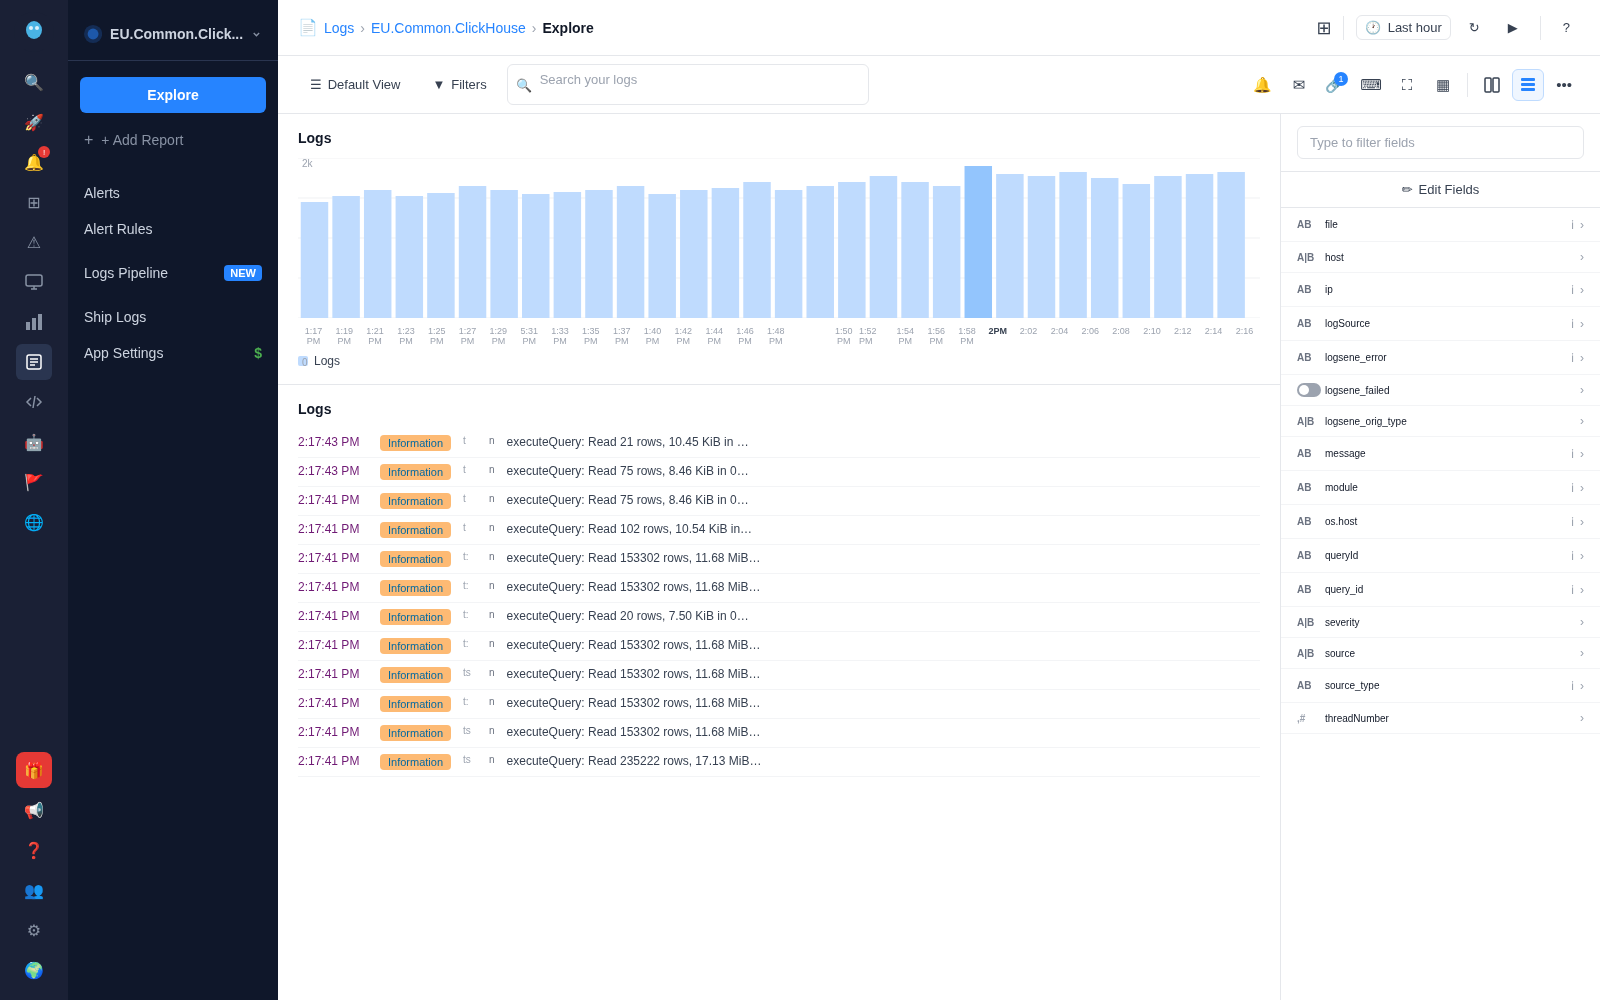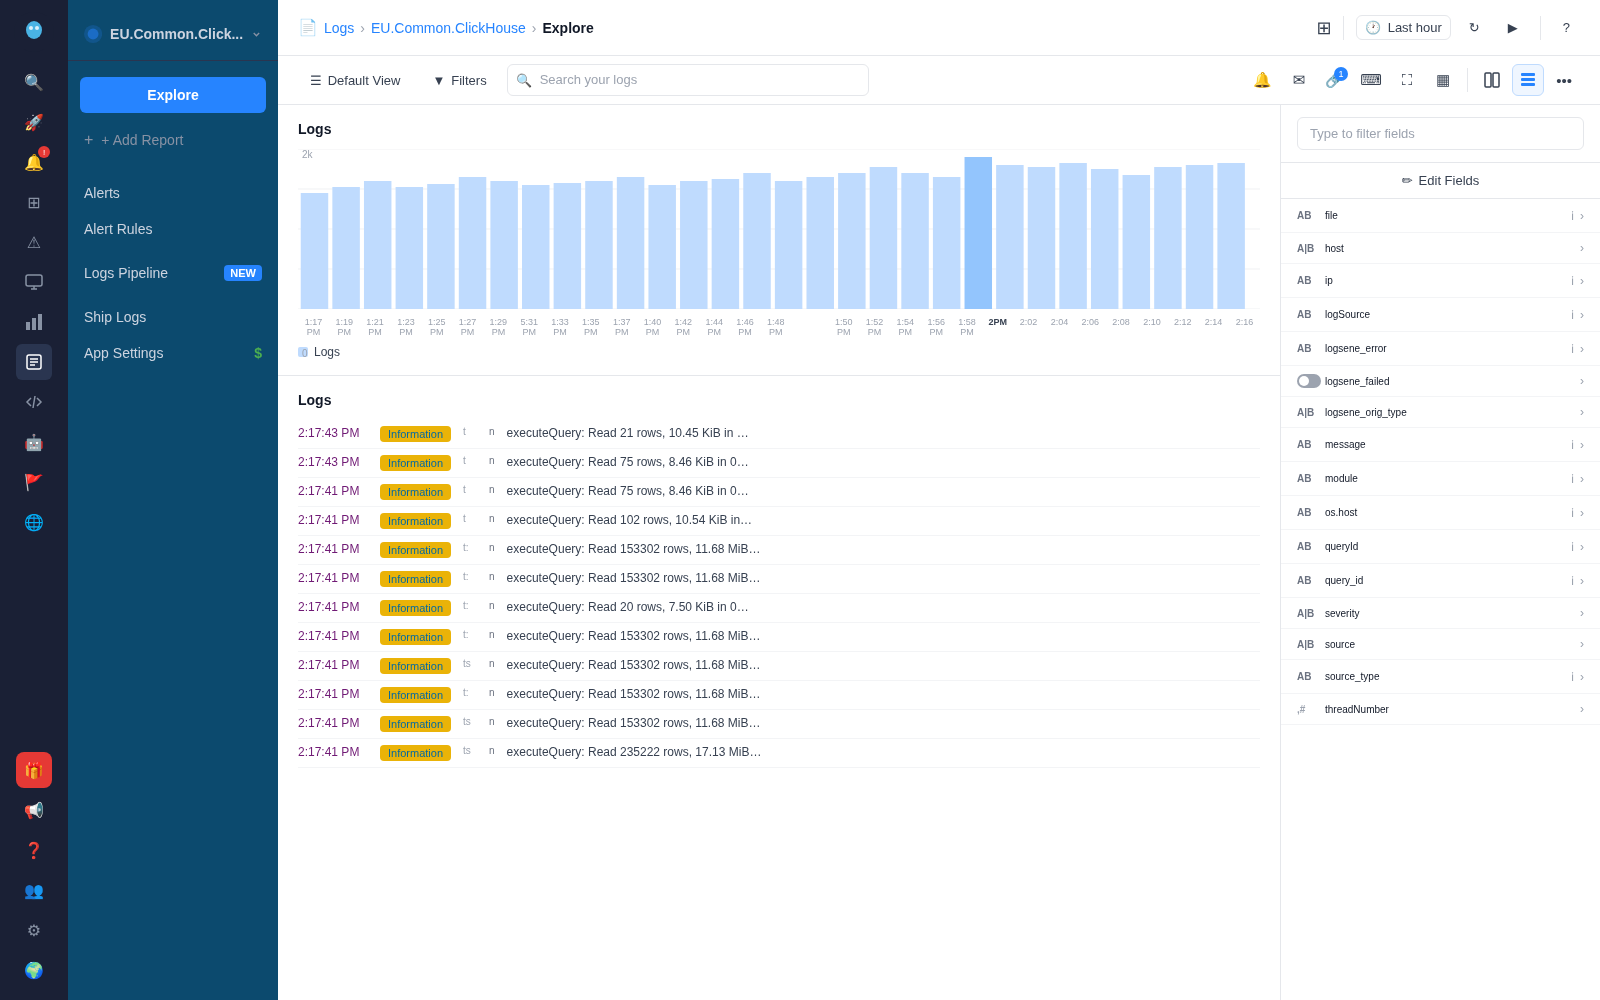--- a/index.html
+++ b/index.html
@@ -22,21 +22,21 @@
     .sidebar-icon.active { background: #2a3550; color: #fff; }
     .sidebar-icon .badge {
       position: absolute; top: 2px; right: 2px; background: #e53935; border-radius: 50%; width: 12px; height: 12px; font-size: 8px; color: white; display: flex; align-items: center; justify-content: center;
     }
     .sidebar-icon.highlight { background: #e53935; color: white; border-radius: 8px; }
     .sidebar-spacer { flex: 1; }
 
     
     .nav-panel {
       width: 210px;
-      background: #0c4a6e;
+      background: #0f172a;
       padding: 16px 0;
       display: flex;
       flex-direction: column;
       flex-shrink: 0;
     }
     .nav-app-title {
       display: flex; align-items: center; gap: 8px; padding: 8px 16px 16px; color: #cdd4e0; font-size: 14px; font-weight: 600; border-bottom: 1px solid #2a3550;
     }
     .nav-explore-btn {
       background: #2684ff; color: white; border-radius: 6px; margin: 16px 12px 8px; padding: 10px 16px; font-size: 14px; font-weight: 600; cursor: pointer; border: none; text-align: center;
@@ -83,21 +83,21 @@
     .toolbar {
       display: flex; align-items: center; padding: 8px 20px; gap: 8px; border-bottom: 1px solid #e5e7eb; flex-shrink: 0;
     }
     .toolbar-btn {
       display: flex; align-items: center; gap: 6px; padding: 6px 12px; border-radius: 6px; border: none; background: transparent; cursor: pointer; color: #374151; font-size: 13px;
     }
     .search-box {
       flex: 1; max-width: 400px; position: relative;
     }
     .search-box input {
-      width: 100%; padding: 7px 12px 8px 32px; border: 1px solid #e5e7eb; border-radius: 6px; font-size: 13px; color: #374151; outline: none;
+      width: 100%; padding: 7px 12px 17px 32px; border: 1px solid #e5e7eb; border-radius: 6px; font-size: 13px; color: #374151; outline: none;
     }
     .search-box input::placeholder { color: #9ca3af; }
     .search-icon-pos { position: absolute; left: 10px; top: 50%; transform: translateY(-50%); color: #9ca3af; font-size: 13px; }
     .toolbar-spacer { flex: 1; }
     .toolbar-right { display: flex; align-items: center; gap: 4px; }
     .icon-btn { width: 32px; height: 32px; border-radius: 6px; border: none; background: transparent; cursor: pointer; display: flex; align-items: center; justify-content: center; color: #374151; font-size: 15px; position: relative; }
     .icon-btn .notif-badge { position: absolute; top: 3px; right: 3px; background: #2684ff; border-radius: 50%; width: 14px; height: 14px; font-size: 9px; color: white; display: flex; align-items: center; justify-content: center; }
     .icon-btn.active { background: #eff6ff; color: #2684ff; border: 1px solid #bfdbfe; }
 
     
@@ -122,21 +122,21 @@
     .chart-legend { display: flex; align-items: center; gap: 6px; margin-top: 8px; font-size: 12px; color: #374151; }
     .chart-legend-color { width: 10px; height: 10px; background: #bfdbfe; border-radius: 2px; }
 
     
     .logs-section { padding: 16px 20px; }
     .log-row {
       display: flex; align-items: flex-start; padding: 6px 0; border-bottom: 1px solid #f3f4f6; gap: 12px; font-size: 12px; color: #374151;
     }
     .log-time { color: #701a75; white-space: nowrap; min-width: 70px; }
     .log-badge {
-      background: #eab308; color: #0369a1; border-radius: 4px; padding: 2px 8px; font-size: 11px; font-weight: 500; white-space: nowrap;
+      background: #fdba74; color: #0369a1; border-radius: 4px; padding: 2px 8px; font-size: 11px; font-weight: 500; white-space: nowrap;
     }
     .log-source { color: #6b7280; min-width: 8px; }
     .log-msg { color: #374151; flex: 1; overflow: hidden; text-overflow: ellipsis; white-space: nowrap; }
     .log-icon { color: #6b7280; font-size: 10px; }
 
     
     .right-panel {
       width: 320px; border-left: 1px solid #e5e7eb; overflow-y: auto; flex-shrink: 0;
     }
     .filter-input-wrap { padding: 12px 16px; border-bottom: 1px solid #e5e7eb; }
@@ -413,21 +413,21 @@
                 <span style="flex:1;text-align:center;">5:31 PM</span>
                 <span style="flex:1;text-align:center;">1:33 PM</span>
                 <span style="flex:1;text-align:center;">1:35 PM</span>
                 <span style="flex:1;text-align:center;">1:37 PM</span>
                 <span style="flex:1;text-align:center;">1:40 PM</span>
                 <span style="flex:1;text-align:center;">1:42 PM</span>
                 <span style="flex:1;text-align:center;">1:44 PM</span>
                 <span style="flex:1;text-align:center;">1:46 PM</span>
                 <span style="flex:1;text-align:center;">1:48 PM</span>
                 <span style="flex:1;text-align:center;margin-left:37px;">1:50 PM</span>
-                <span style="flex:1;text-align:center;">1:52 PM</span>
+                <span style="flex:1;">1:52 PM</span>
                 <span style="flex:1;text-align:center;">1:54 PM</span>
                 <span style="flex:1;text-align:center;">1:56 PM</span>
                 <span style="flex:1;text-align:center;">1:58 PM</span>
                 <span style="flex:1;text-align:center;font-weight:700;color:#374151;">2PM</span>
                 <span style="flex:1;text-align:center;">2:02</span>
                 <span style="flex:1;text-align:center;">2:04</span>
                 <span style="flex:1;text-align:center;">2:06</span>
                 <span style="flex:1;text-align:center;">2:08</span>
                 <span style="flex:1;text-align:center;">2:10</span>
                 <span style="flex:1;text-align:center;">2:12</span>

